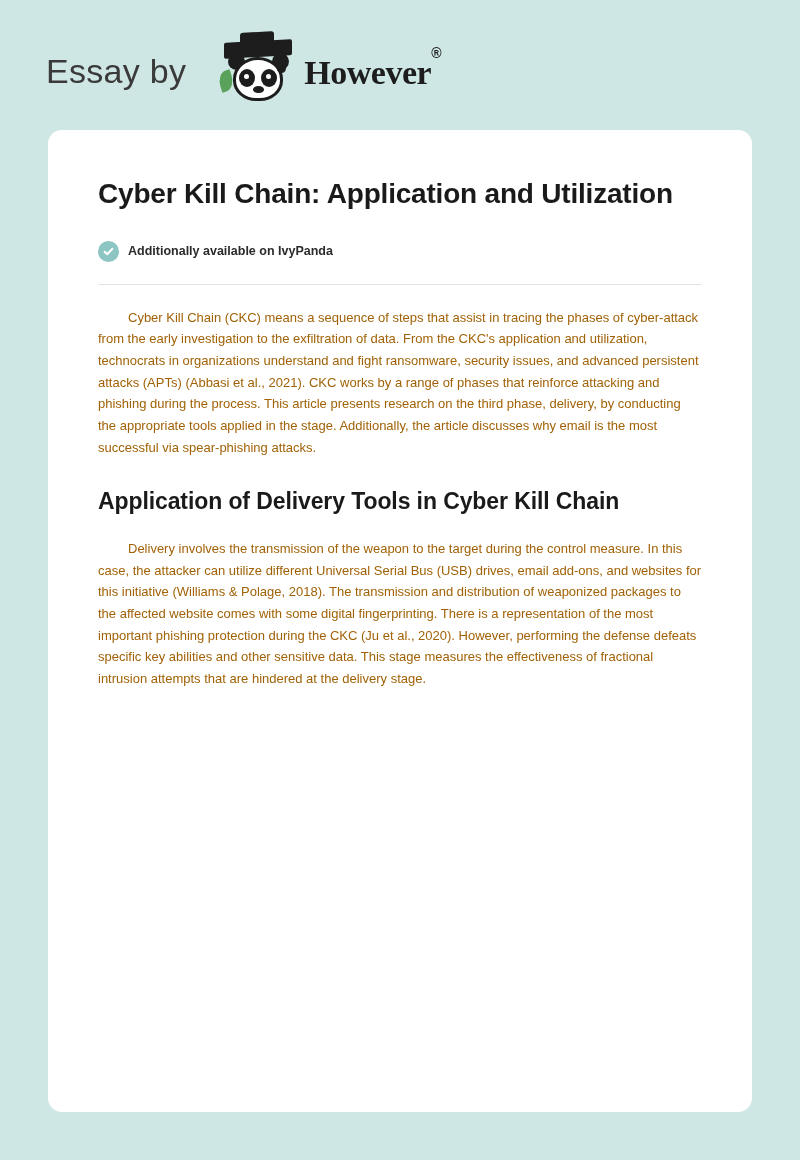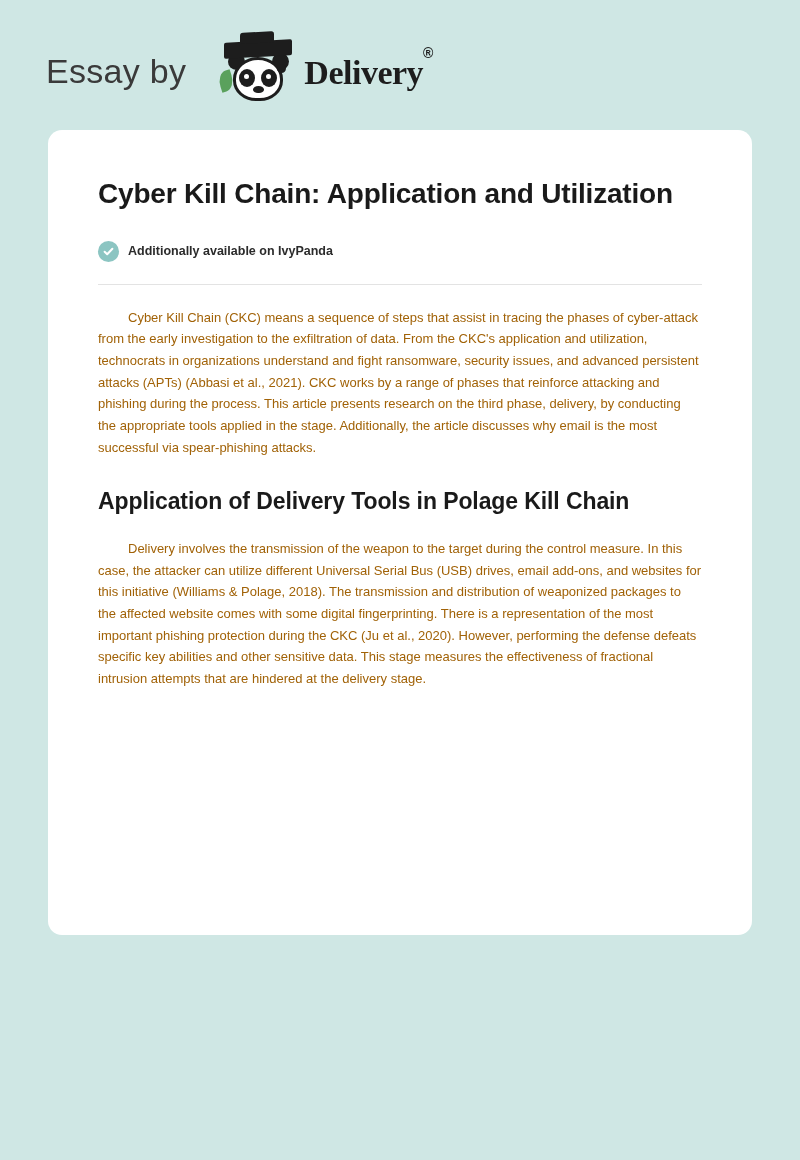--- a/index.html
+++ b/index.html
@@ -159,21 +159,21 @@
     top: -14px;
     position: relative;
     font-family: "Liberation Sans", sans-serif;
   }
   
   .card {
     position: absolute;
     top: 130px;
     left: 48px;
     width: 704px;
-    height: 805px;
+    height: 982px;
     background: #ffffff;
     border-radius: 14px;
     box-sizing: border-box;
     overflow: hidden;
   }
   .card-inner {
     padding: 44px 50px 0 50px;
   }
   h1.doc-title {
     font-size: 28px;
@@ -245,21 +245,21 @@
             <span></span>
           </span>
         <span class="panda-eye right">
             <span></span>
           </span>
         <span class="panda-nose"></span>
         <span class="panda-hat"></span>
         <span class="panda-tassel"></span>
         <span class="panda-leaf"></span>
       </span>
-      <span class="brand-name"><span>Delivery</span><sup>®</sup></span>
+      <span class="brand-name"><span>However</span><sup>®</sup></span>
     </span>
   </div>
 
   <div class="card">
     <div class="card-inner">
 
       <h1 class="doc-title">Cyber Kill Chain: Application and Utilization</h1>
 
       <div class="exclusive">
         <span class="check-badge">
@@ -267,20 +267,20 @@
             <path d="M2.6 6.8 L5.2 9.3 L10.4 3.7" fill="none" stroke="#ffffff" stroke-width="2" stroke-linecap="round" stroke-linejoin="round"></path>
           </svg>
         </span>
         <span class="exclusive-text">Additionally available on IvyPanda</span>
       </div>
 
       <div class="divider"></div>
 
       <p class="body-text indent">Cyber Kill Chain (CKC) means a sequence of steps that assist in tracing the phases of cyber-attack from the early investigation to the exfiltration of data. From the CKC's application and utilization, technocrats in organizations understand and fight ransomware, security issues, and advanced persistent attacks (APTs) (Abbasi et al., 2021). CKC works by a range of phases that reinforce attacking and phishing during the process. This article presents research on the third phase, delivery, by conducting the appropriate tools applied in the stage. Additionally, the article discusses why email is the most successful via spear-phishing attacks.</p>
 
-      <h2 class="section-title">Application of Delivery Tools in Polage Kill Chain</h2>
+      <h2 class="section-title">Application of Delivery Tools in Cyber Kill Chain</h2>
 
       <p class="body-text indent">Delivery involves the transmission of the weapon to the target during the control measure. In this case, the attacker can utilize different Universal Serial Bus (USB) drives, email add-ons, and websites for this initiative (Williams &amp; Polage, 2018). The transmission and distribution of weaponized packages to the affected website comes with some digital fingerprinting. There is a representation of the most important phishing protection during the CKC (Ju et al., 2020). However, performing the defense defeats specific key abilities and other sensitive data. This stage measures the effectiveness of fractional intrusion attempts that are hindered at the delivery stage.</p>
 
     </div>
   </div>
 
 </div>
 
 </body></html>

